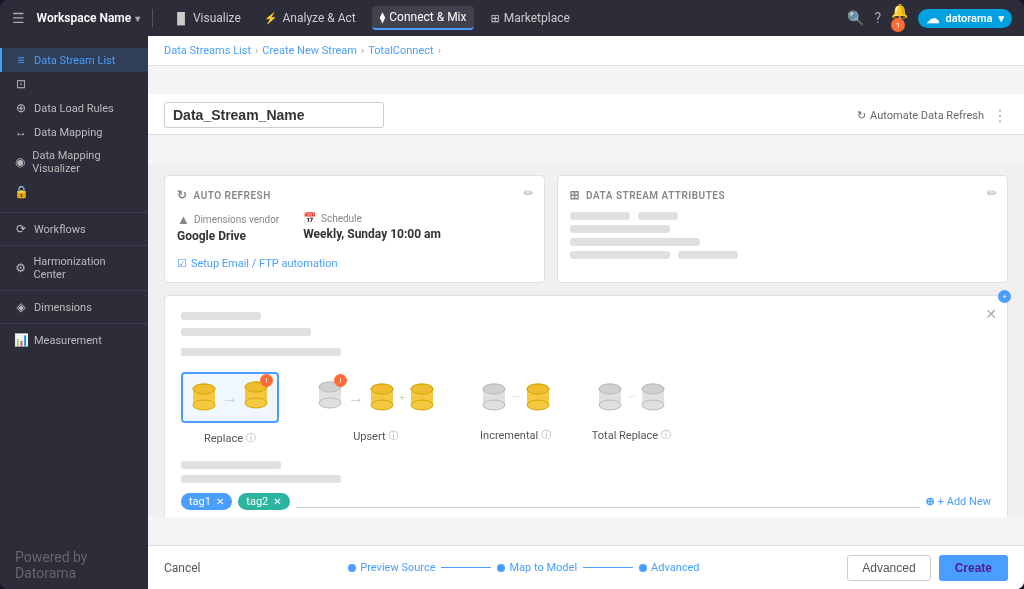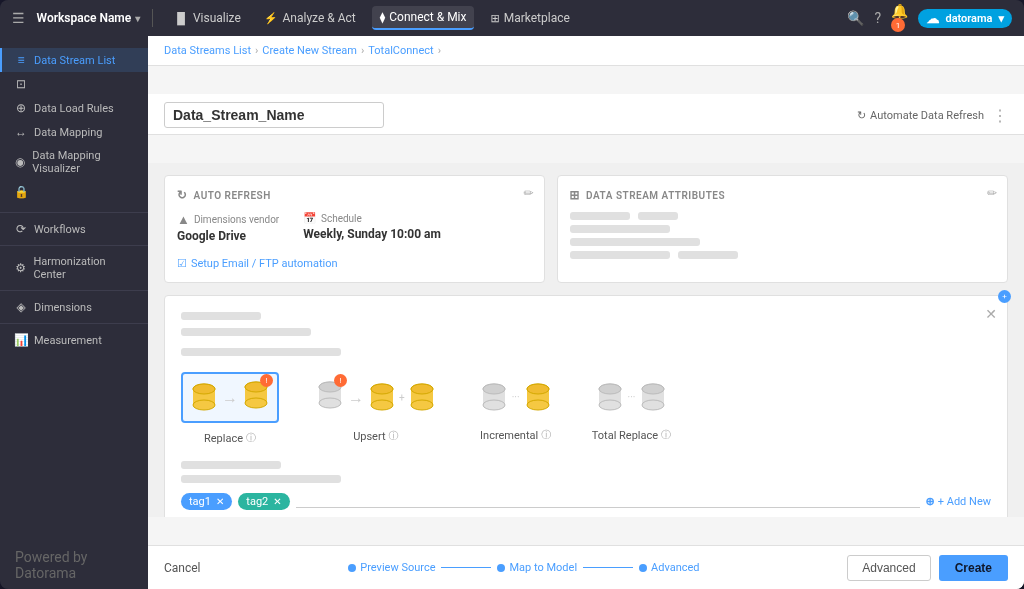--- a/index.html
+++ b/index.html
@@ -113,21 +113,21 @@
     .steps-indicator { display: flex; align-items: center; gap: 6px; font-size: 11px; color: #aaa; }
     .step { display: flex; align-items: center; gap: 4px; }
     .step-dot { width: 8px; height: 8px; border-radius: 50%; background: #4a9eff; }
     .step-dot.active { background: #4a9eff; }
     .step-line { width: 50px; height: 1px; background: #ddd; }
     .step-line.active { background: #4a9eff; }
     .step-label { font-size: 11px; color: #888; }
     .step-label.active { color: #4a9eff; }
     .bottom-actions { display: flex; gap: 8px; }
     .btn-advanced { border: 1px solid #ccc; background: #fff; color: #555; border-radius: 3px; padding: 5px 14px; font-size: 12px; cursor: pointer; }
-    .btn-create { background: #4a9eff; color: #0f172a; border: none; border-radius: 3px; padding: 5px 16px; font-size: 12px; cursor: pointer; font-weight: 600; }
+    .btn-create { background: #4a9eff; color: #4c1d95; border: none; border-radius: 3px; padding: 5px 16px; font-size: 12px; cursor: pointer; font-weight: 600; }
     .dropdown-select { border: 1px solid #ccc; border-radius: 3px; padding: 3px 6px; font-size: 11px; color: #555; background: #fff; width: 180px; }
   </style>
 </head>
 <body>
 
 <div class="app-shell">
 
   <div class="top-nav">
     <span class="nav-hamburger">☰</span>
     <span class="nav-workspace">

